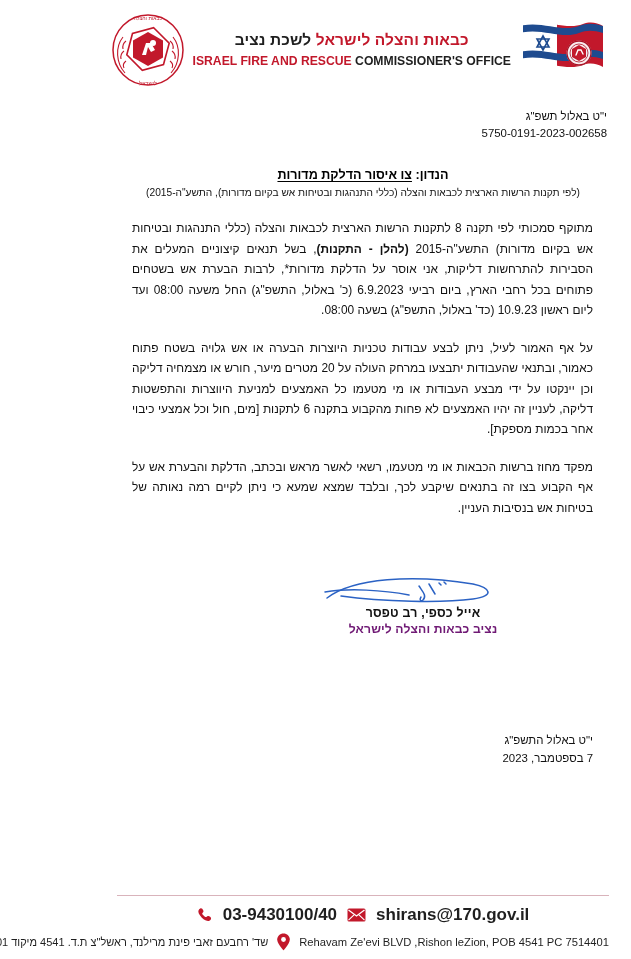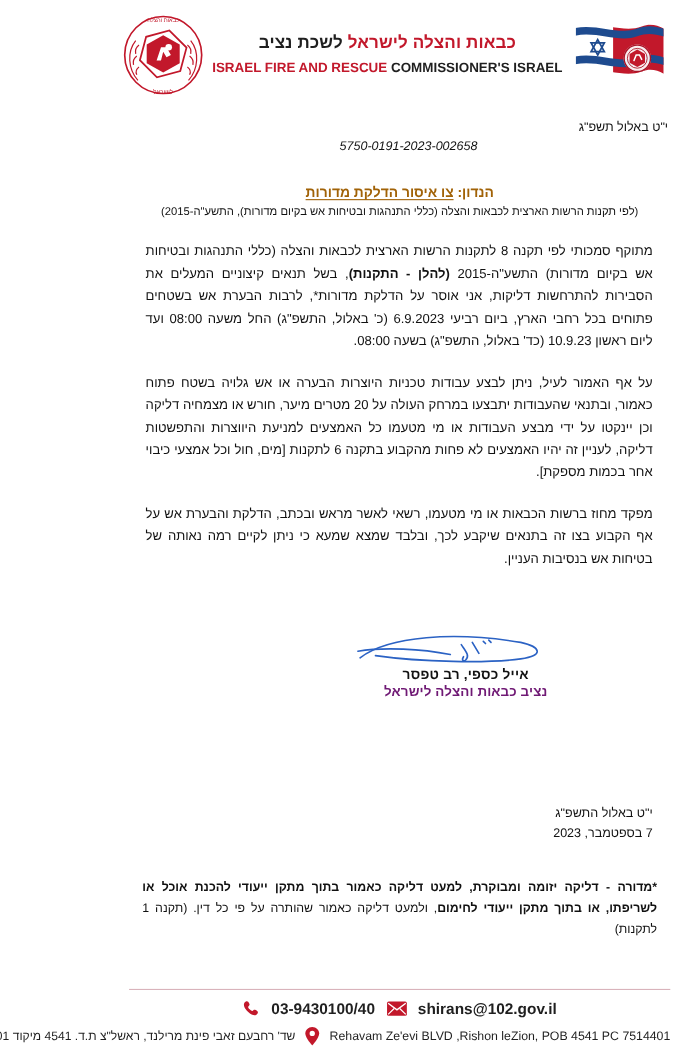--- a/index.html
+++ b/index.html
@@ -78,29 +78,29 @@
   .meta {
     margin: 16px 0 0 0;
     padding: 0 24px 0 40px;
     text-align: right;
     direction: rtl;
     font-size: 11.4px;
     line-height: 1.5;
     color: #111;
   }
   .meta div { white-space: nowrap; }
-  .meta .ref { direction: ltr; text-align: center; unicode-bidi: plaintext; font-style: italic; }
+  .meta .ref { direction: ltr; text-align: right; unicode-bidi: plaintext; }
 
   
   .subject {
     margin-top: 26px;
     text-align: center;
     font-size: 12.6px;
     font-weight: bold;
-    color: #a16207;
+    color: #000000;
   }
   .subject .underline {
     text-decoration: underline;
     text-underline-offset: 2px;
   }
   .subject-sub {
     margin-top: 5px;
     text-align: center;
     font-size: 10.2px;
     color: #111;
@@ -188,21 +188,21 @@
     margin: 0 6px 9px 6px;
   }
   .footer-row {
     display: flex;
     align-items: center;
     justify-content: center;
     gap: 10px;
     margin-bottom: 8px;
   }
   .footer-contact {
-    font-size: 14px;
+    font-size: 17px;
     font-weight: bold;
     color: #1f1f1f;
     direction: ltr;
     white-space: nowrap;
   }
   .footer-row2 {
     display: flex;
     align-items: center;
     justify-content: space-between;
     gap: 8px;
@@ -254,21 +254,21 @@
           <path d="M-3,2 L-1,-3 L2,-3 L4,1" fill="none" stroke="#ffffff" stroke-width="1.4" stroke-linecap="round"></path>
         </g>
       </svg>
     </div>
 
     <div class="header-titles">
       <div class="title-he">
         <span>כבאות והצלה לישראל</span><span class="sub"> לשכת נציב</span>
       </div>
       <div class="title-en">
-        <span>ISRAEL FIRE AND RESCUE</span><span class="sub"> COMMISSIONER'S ISRAEL</span>
+        <span>ISRAEL FIRE AND RESCUE</span><span class="sub"> COMMISSIONER'S OFFICE</span>
       </div>
     </div>
 
     <div class="emblem-wrap">
       <svg width="78" height="78" viewBox="0 0 78 78" xmlns="http://www.w3.org/2000/svg">
         <g fill="none" stroke="#c2182b" stroke-width="1.5">
           <circle cx="39" cy="39" r="35"></circle>
         </g>
         <g stroke="#c2182b" stroke-width="1.1" fill="none">
           <path d="M14,26 C6,36 7,52 16,62"></path>
@@ -318,27 +318,26 @@
     </svg>
     <div class="sig-name">אייל כספי, רב טפסר</div>
     <div class="sig-role">נציב כבאות והצלה לישראל</div>
   </div>
 
   <div class="bottom-date">
     <div>י"ט באלול התשפ"ג</div>
     <div>7 בספטמבר, 2023</div>
   </div>
 
-  <div class="footnote"><b>*מדורה - דליקה יזומה ומבוקרת, </b><b>למעט דליקה כאמור בתוך מתקן ייעודי להכנת אוכל או לשריפתו, או בתוך מתקן ייעודי לחימום</b><span>, ולמעט דליקה כאמור שהותרה על פי כל דין. (תקנה 1 לתקנות)</span></div>
 
   <div class="footer">
     <div class="footer-rule"></div>
 
     <div class="footer-row">
-      <span class="footer-contact">shirans@102.gov.il</span>
+      <span class="footer-contact">shirans@170.gov.il</span>
       <span class="ficon">
         <svg width="19" height="14" viewBox="0 0 19 14" xmlns="http://www.w3.org/2000/svg">
           <rect x="0.5" y="0.5" width="18" height="13" rx="1.5" fill="#c2182b"></rect>
           <path d="M1.5,2 L9.5,8 L17.5,2" fill="none" stroke="#ffffff" stroke-width="1.3"></path>
           <path d="M1.5,12.2 L7,6.8 M17.5,12.2 L12,6.8" fill="none" stroke="#ffffff" stroke-width="1.1"></path>
         </svg>
       </span>
       <span class="footer-contact">03-9430100/40</span>
       <span class="ficon">
         <svg width="16" height="16" viewBox="0 0 16 16" xmlns="http://www.w3.org/2000/svg">

